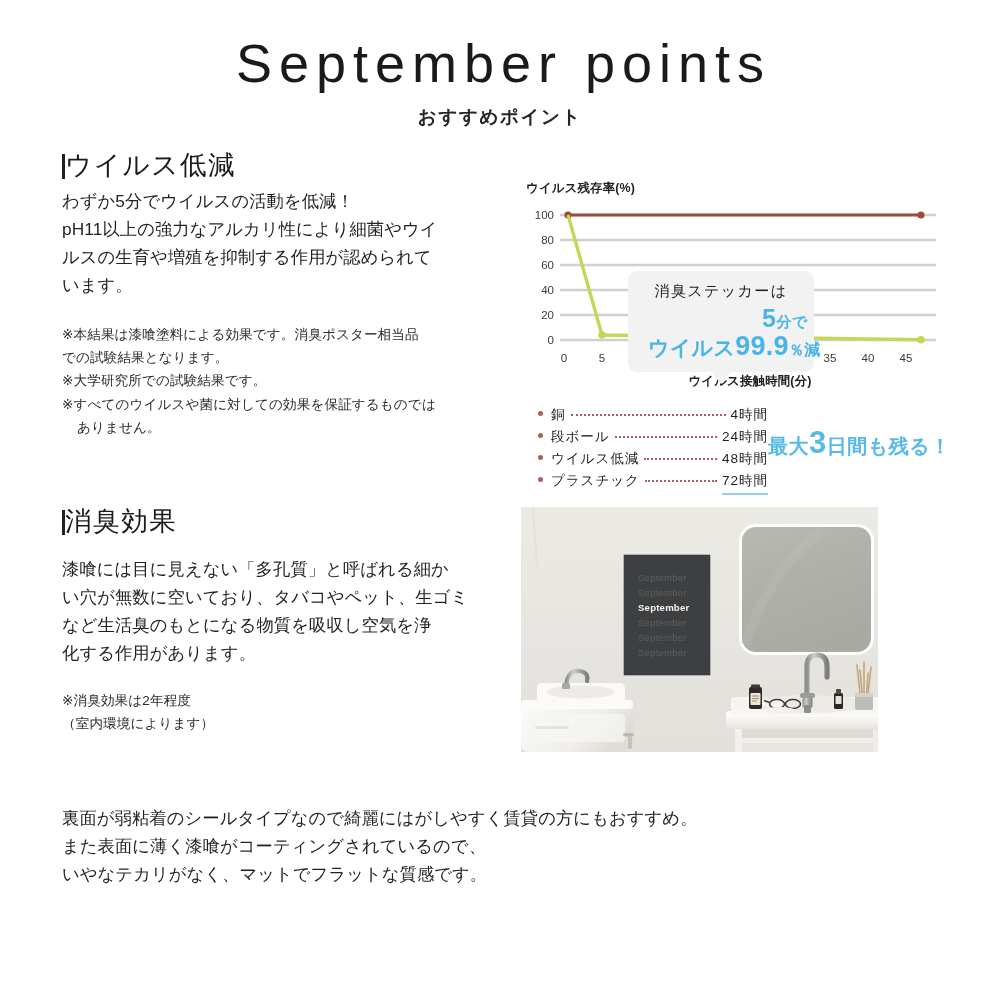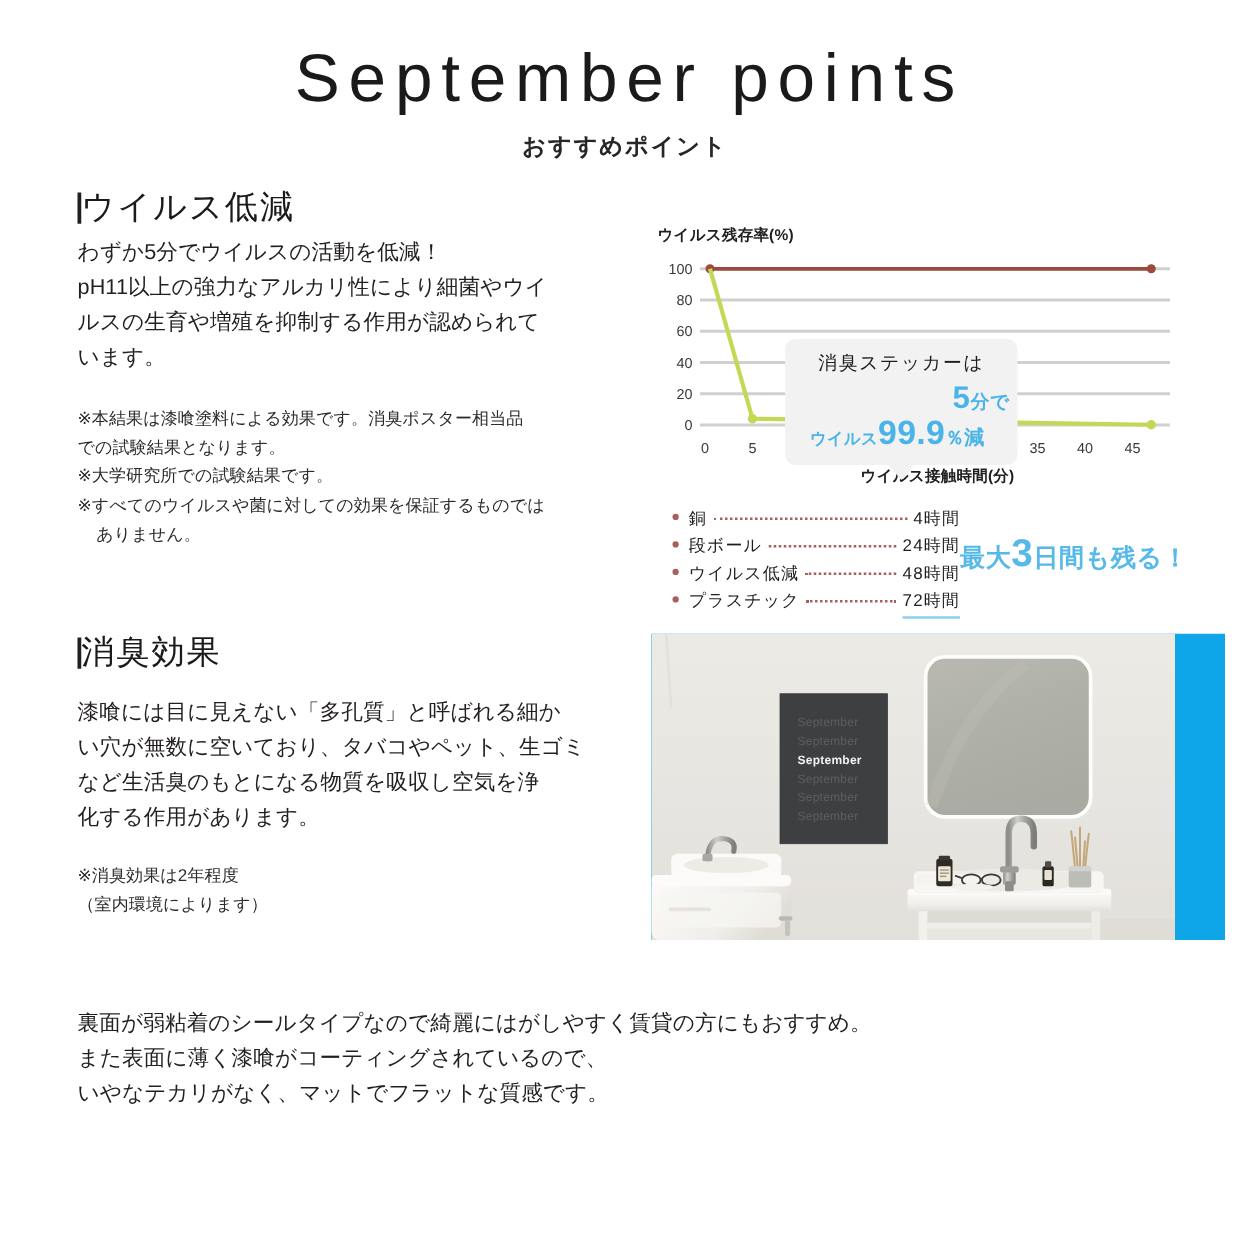--- a/index.html
+++ b/index.html
@@ -163,21 +163,21 @@
   .callout-l3 {
     margin-top: 1px;
     color: #4ab4e8;
     font-weight: 700;
     letter-spacing: 0.3px;
     line-height: 1.05;
     text-align: left;
     padding-left: 14px;
     white-space: nowrap;
   }
-  .callout-l3 .w  { font-size: 13px; }
+  .callout-l3 .w  { font-size: 21px; }
   .callout-l3 .nb { font-size: 27px; }
   .callout-l3 .pc { font-size: 15px; }
   .callout-l3 .gn { font-size: 16px; }
 
   
   #legend-block {
     position: absolute;
     left: 538px; top: 404px;
     width: 230px;
   }
@@ -222,23 +222,23 @@
     white-space: nowrap;
     line-height: 1;
   }
   #legend-highlight .t  { font-size: 20px; }
   #legend-highlight .n  { font-size: 31px; }
 
   
   #photo {
     position: absolute;
     left: 521px; top: 507px;
-    width: 459px; height: 245px;
+    width: 357px; height: 245px;
     overflow: hidden;
-    background: #0ea5e9;
+    background: #fef9c3;
   }
   #photo-svg { display: block; }
 </style>
 </head>
 <body>
 
 <div id="header">
   <h1 id="page-title">September points</h1>
   <div id="page-subtitle">おすすめポイント</div>
 </div>

